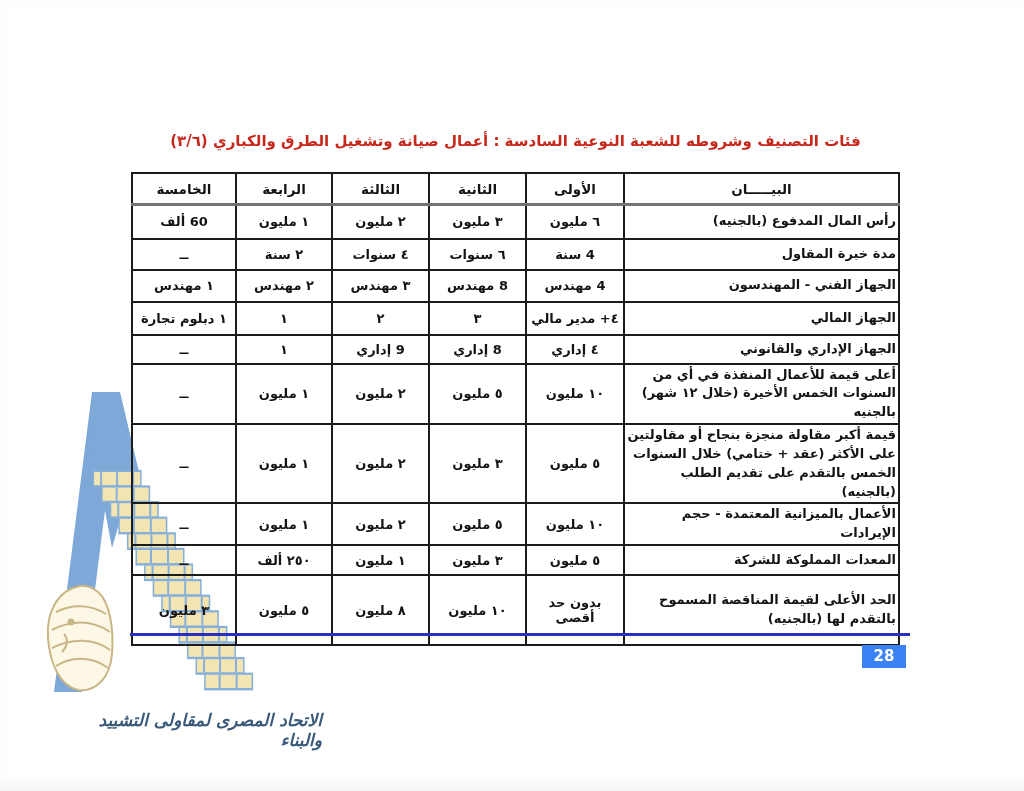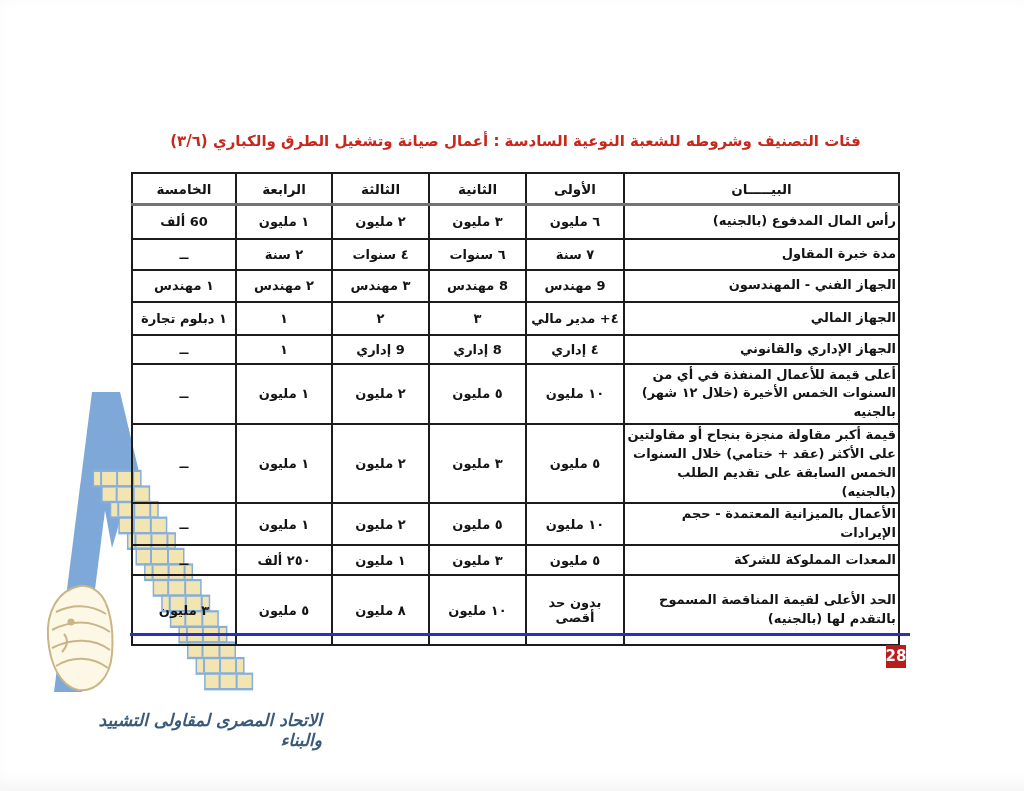--- a/index.html
+++ b/index.html
@@ -34,21 +34,21 @@
   .logo-svg{position:absolute;left:38px;top:386px;z-index:0;}
   .footer-rule{
     position:absolute;left:130px;top:633px;width:780px;height:3px;z-index:2;
   }
   .footer-line{
     position:absolute;left:520px;top:643px;width:386px;height:26px;z-index:3;
     direction:rtl;display:flex;align-items:center;gap:10px;
   }
   .page-num-badge{
     display:inline-flex;align-items:center;justify-content:center;
-    width:20px;height:23px;background:#b91c1c;color:#ffffff;
+    width:44px;height:23px;background:#3b82f6;color:#ffffff;
     font-size:15px;font-weight:700;direction:ltr;
   }
   .footer-title{font-size:17.5px;font-weight:700;color:#111111;white-space:nowrap;}
   .org-name{
     position:absolute;left:52px;top:710px;width:270px;direction:rtl;text-align:right;
     font-size:17px;font-weight:700;font-style:italic;color:#3a5a7a;z-index:3;
   }
 </style>
 </head>
 <body>
@@ -81,29 +81,29 @@
           <tr style="height: 34px;">
             <td class="label-cell">رأس المال المدفوع (بالجنيه)</td>
             <td class="value-cell">٦ مليون</td>
             <td class="value-cell">٣ مليون</td>
             <td class="value-cell">٢ مليون</td>
             <td class="value-cell">١ مليون</td>
             <td class="value-cell">60 ألف</td>
           </tr>
           <tr style="height: 31px;">
             <td class="label-cell">مدة خبرة المقاول</td>
-            <td class="value-cell">٧ سنة</td>
+            <td class="value-cell">4 سنة</td>
             <td class="value-cell">٦ سنوات</td>
             <td class="value-cell">٤ سنوات</td>
             <td class="value-cell">٢ سنة</td>
             <td class="value-cell">ــ</td>
           </tr>
           <tr style="height: 32px;">
             <td class="label-cell">الجهاز الفني - المهندسون</td>
-            <td class="value-cell">9 مهندس</td>
+            <td class="value-cell">4 مهندس</td>
             <td class="value-cell">8 مهندس</td>
             <td class="value-cell">٣ مهندس</td>
             <td class="value-cell">٢ مهندس</td>
             <td class="value-cell">١ مهندس</td>
           </tr>
           <tr style="height: 33px;">
             <td class="label-cell">الجهاز المالي</td>
             <td class="value-cell">٤+ مدير مالي</td>
             <td class="value-cell">٣</td>
             <td class="value-cell">٢</td>
@@ -120,21 +120,21 @@
           </tr>
           <tr style="height: 49px; margin-left: 43px;">
             <td class="label-cell">أعلى قيمة للأعمال المنفذة في أي من السنوات الخمس الأخيرة (خلال ١٢ شهر) بالجنيه</td>
             <td class="value-cell">١٠ مليون</td>
             <td class="value-cell">٥ مليون</td>
             <td class="value-cell">٢ مليون</td>
             <td class="value-cell">١ مليون</td>
             <td class="value-cell">ــ</td>
           </tr>
           <tr style="height: 64px;">
-            <td class="label-cell">قيمة أكبر مقاولة منجزة بنجاح أو مقاولتين على الأكثر (عقد + ختامي) خلال السنوات الخمس السابقة على تقديم الطلب (بالجنيه)</td>
+            <td class="label-cell">قيمة أكبر مقاولة منجزة بنجاح أو مقاولتين على الأكثر (عقد + ختامي) خلال السنوات الخمس بالتقدم على تقديم الطلب (بالجنيه)</td>
             <td class="value-cell">٥ مليون</td>
             <td class="value-cell">٣ مليون</td>
             <td class="value-cell">٢ مليون</td>
             <td class="value-cell">١ مليون</td>
             <td class="value-cell">ــ</td>
           </tr>
           <tr style="height: 33px;">
             <td class="label-cell">الأعمال بالميزانية المعتمدة - حجم الإيرادات</td>
             <td class="value-cell">١٠ مليون</td>
             <td class="value-cell">٥ مليون</td>

